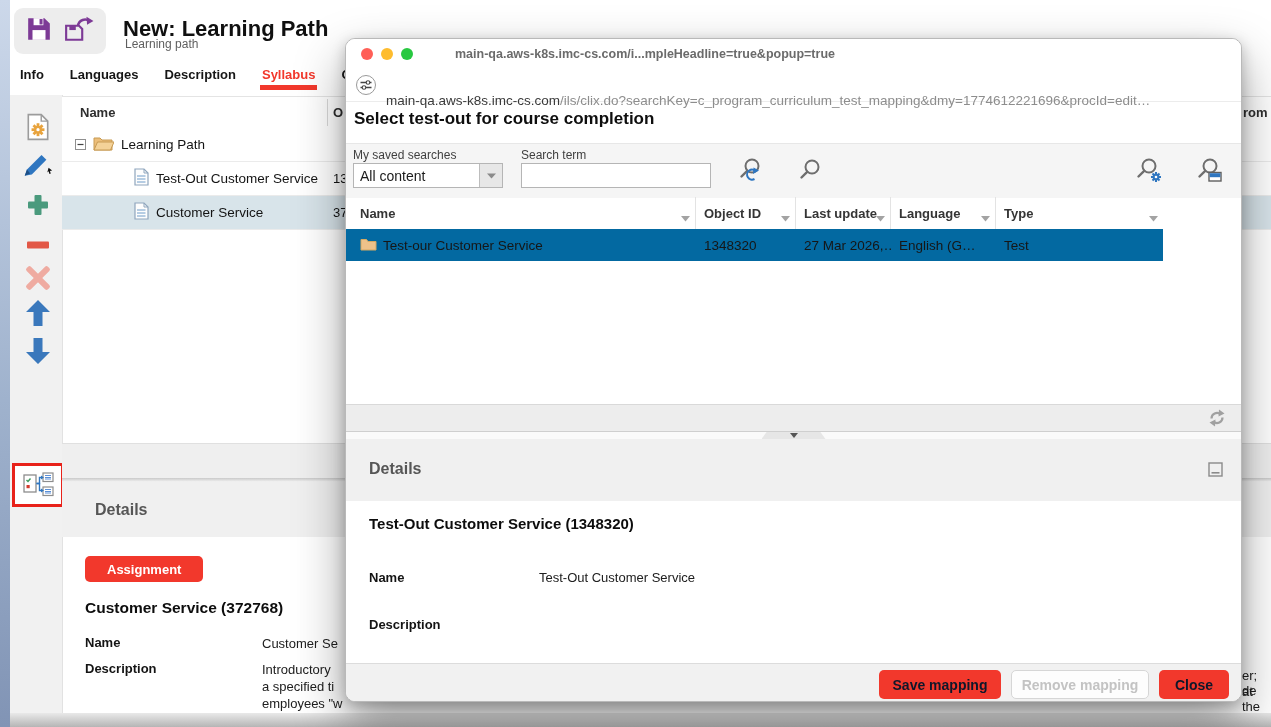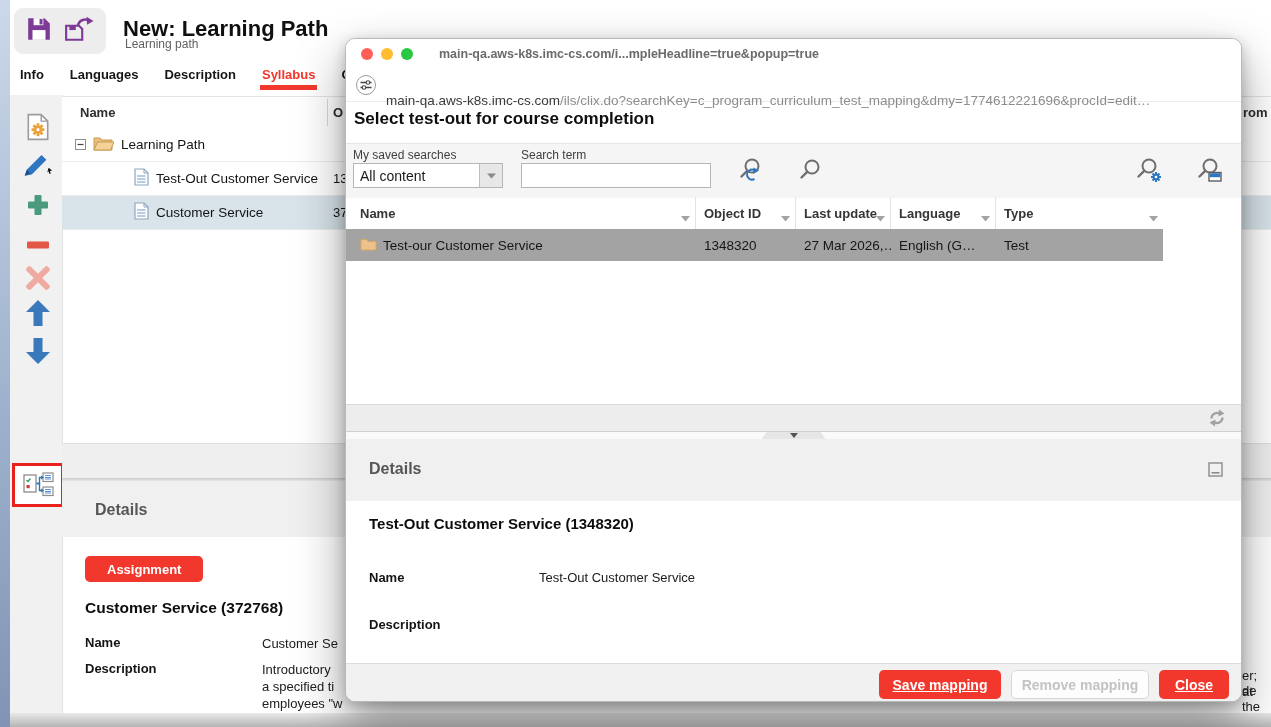--- a/index.html
+++ b/index.html
@@ -49,55 +49,55 @@
   .md-frag{position:absolute;left:1232px;font-size:13px;color:#202020;}
   .footer-strip{position:absolute;left:0;right:0;bottom:0;height:14px;background:linear-gradient(#e9e9e9,#b5b5b5);}
 
   
   .popup{position:absolute;left:345px;top:38px;width:895px;height:662px;background:#fff;border-radius:10px;border:1px solid #b9b9b9;box-shadow:0 22px 50px rgba(0,0,0,.38),0 4px 14px rgba(0,0,0,.22);overflow:hidden;}
   .p-titlebar{position:absolute;left:0;top:0;right:0;height:30px;background:#fff;border-bottom:1px solid #e6e6e6;}
   .tl{position:absolute;top:9px;width:12px;height:12px;border-radius:50%;}
   .tl.red{left:15px;background:#ff5f57;}
   .tl.yellow{left:35px;background:#febc2e;}
   .tl.green{left:55px;background:#28c840;}
-  .p-title{position:absolute;left:69px;top:8px;font-size:12.5px;font-weight:600;color:#6b6b6b;white-space:nowrap;padding-left:24px;}
+  .p-title{position:absolute;left:85px;top:8px;font-size:12.5px;font-weight:600;color:#6b6b6b;white-space:nowrap;padding-left:24px;}
   .p-urlbar{position:absolute;left:0;top:30px;right:0;height:32px;background:#fff;border-bottom:1px solid #ececec;}
   .tune-chip{position:absolute;left:10px;top:6px;width:20px;height:20px;border:1.5px solid #9a9a9a;border-radius:50%;box-sizing:border-box;display:flex;align-items:center;justify-content:center;cursor:pointer;}
   .p-url{position:absolute;left:40px;top:24px;font-size:13.5px;color:#3a3a3a;white-space:nowrap;}
   .p-url .url-rest{color:#8d8d8d;}
   .p-heading{position:absolute;left:8px;top:70px;font-size:17px;font-weight:bold;color:#0e0e0e;}
   .searchband{position:absolute;left:0;top:104px;right:0;height:54px;background:#f5f5f5;border-top:1px solid #e7e7e7;}
   .sb-label{position:absolute;top:4px;font-size:12px;color:#3f3f3f;}
   .select-box{position:absolute;left:7px;top:19px;width:150px;height:25px;background:#fff;border:1px solid #b5b5b5;box-sizing:border-box;display:flex;align-items:center;cursor:pointer;justify-content:center;}
   .select-text{flex:1;padding-left:6px;font-size:14px;color:#1a1a1a;}
   .select-arrow{width:22px;height:100%;background:#e7e7e7;border-left:1px solid #bdbdbd;display:flex;align-items:center;justify-content:center;}
   .term-input{position:absolute;left:175px;top:19px;width:190px;height:25px;border:1px solid #b5b5b5;box-sizing:border-box;font-size:13px;padding:0 5px;font-family:inherit;background:#fff;}
   .sb-icon{position:absolute;top:13px;width:28px;height:30px;cursor:pointer;}
 
   .ptable-header{position:absolute;left:0;top:158px;width:817px;height:32px;border-bottom:1px solid #c9c9c9;display:flex;}
   .pth{position:relative;box-sizing:border-box;border-right:1px solid #e3e3e3;display:flex;align-items:center;}
   .pth .lbl{font-size:13px;font-weight:bold;color:#353535;padding-left:8px;}
   .pth .ftri{position:absolute;right:4px;top:12px;}
-  .ptable-row{position:absolute;left:0;top:190px;width:817px;height:32px;background:#a3a3a3;display:flex;cursor:pointer;}
+  .ptable-row{position:absolute;left:0;top:190px;width:817px;height:32px;background:#0369a1;display:flex;cursor:pointer;}
   .ptd{box-sizing:border-box;display:flex;align-items:center;gap:6px;padding-left:8px;font-size:13.5px;color:#161616;white-space:nowrap;overflow:hidden;}
 
   .p-graybar{position:absolute;left:0;top:365px;right:0;height:27px;background:#ededed;border-top:1px solid #d9d9d9;}
   .sync-wrap{position:absolute;right:14px;top:3px;cursor:pointer;}
   .p-splitter{position:absolute;left:0;top:392px;right:0;height:8px;background:#fafafa;border-top:1px solid #cfcfcf;border-bottom:1px solid #cfcfcf;}
   .split-handle{position:absolute;left:50%;top:0;transform:translateX(-50%);width:64px;height:7px;background:#e6e6e6;clip-path:polygon(8% 0,92% 0,100% 100%,0 100%);display:flex;align-items:center;justify-content:center;cursor:row-resize;}
   .pd-header{position:absolute;left:0;top:400px;right:0;height:62px;background:#f0f0f0;}
   .pd-header-label{position:absolute;left:23px;top:21px;font-size:16px;font-weight:bold;color:#565656;}
   .min-icon{position:absolute;right:18px;top:23px;cursor:pointer;}
   .pd-content{position:absolute;left:0;top:462px;right:0;height:162px;background:#fff;}
   .pd-title{position:absolute;left:23px;top:14px;font-size:15px;font-weight:bold;color:#0d0d0d;}
   .pd-label{position:absolute;left:23px;font-size:13px;font-weight:bold;color:#141414;}
   .pd-value{position:absolute;left:193px;font-size:13px;color:#202020;}
   .p-buttonbar{position:absolute;left:0;top:624px;right:0;height:38px;background:#f1f1f1;border-top:1px solid #dcdcdc;}
   .btn{position:absolute;top:6px;height:29px;border-radius:5px;font-size:14px;font-weight:bold;font-family:inherit;cursor:pointer;display:flex;align-items:center;justify-content:center;box-sizing:border-box;}
-  .btn.red{background:#f2382c;border:none;color:#ffffff;text-decoration:underline;}
+  .btn.red{background:#f2382c;border:none;color:#0f172a;}
   .btn.disabled{background:#fdfdfd;border:1px solid #d6d6d6;color:#c3c3c3;cursor:default;}
   .btn-save{left:533px;width:122px;}
   .btn-remove{left:665px;width:138px;}
   .btn-close{left:813px;width:70px;}
 </style>
 </head>
 <body>
 
 <div class="app">
 

